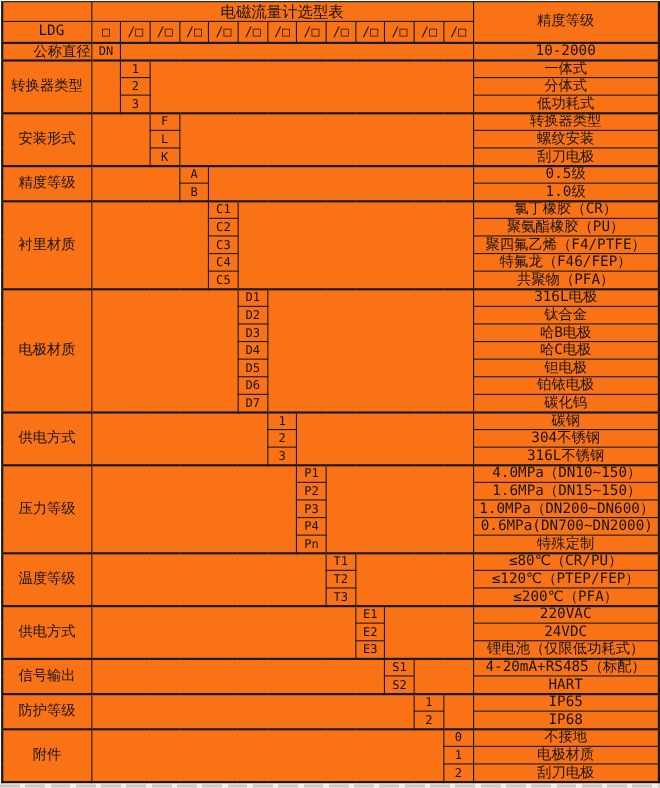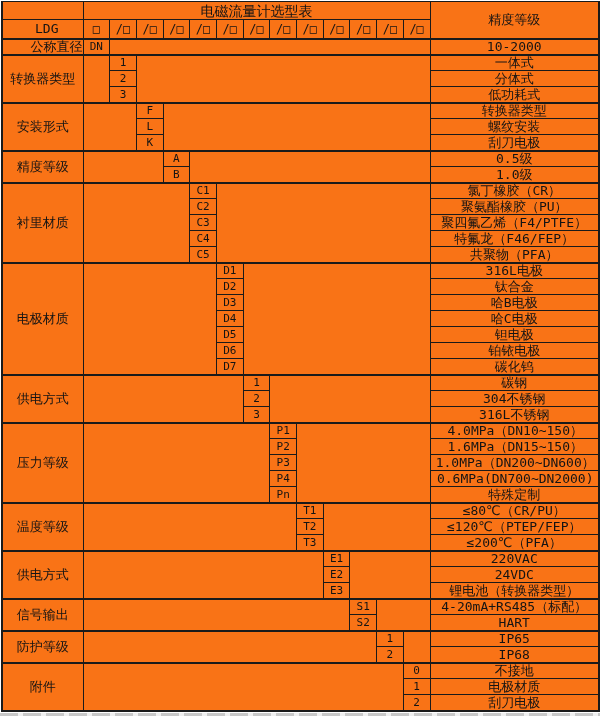--- a/index.html
+++ b/index.html
@@ -255,21 +255,21 @@
         <td class="code sec-top">E1</td>
         <td class="filler sec-top" rowspan="3" colspan="3"></td>
         <td class="desc sec-top">220VAC</td>
       </tr>
       <tr class="opt-row">
         <td class="code">E2</td>
         <td class="desc">24VDC</td>
       </tr>
       <tr class="opt-row">
         <td class="code">E3</td>
-        <td class="desc">锂电池（转换器类型）</td>
+        <td class="desc">锂电池（仅限低功耗式）</td>
       </tr>
       <tr class="opt-row">
         <td class="lbl sec-top" rowspan="2">信号输出</td>
         <td class="filler sec-top" rowspan="2" colspan="10"></td>
         <td class="code sec-top">S1</td>
         <td class="filler sec-top" rowspan="2" colspan="2"></td>
         <td class="desc sec-top">4-20mA+RS485（标配）</td>
       </tr>
       <tr class="opt-row">
         <td class="code">S2</td>

